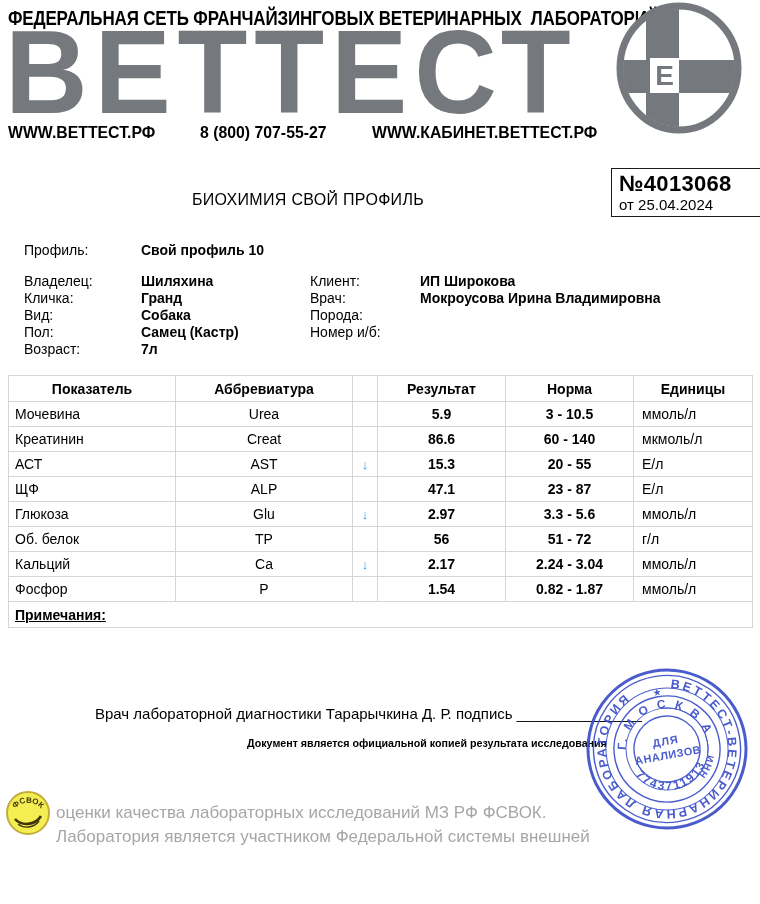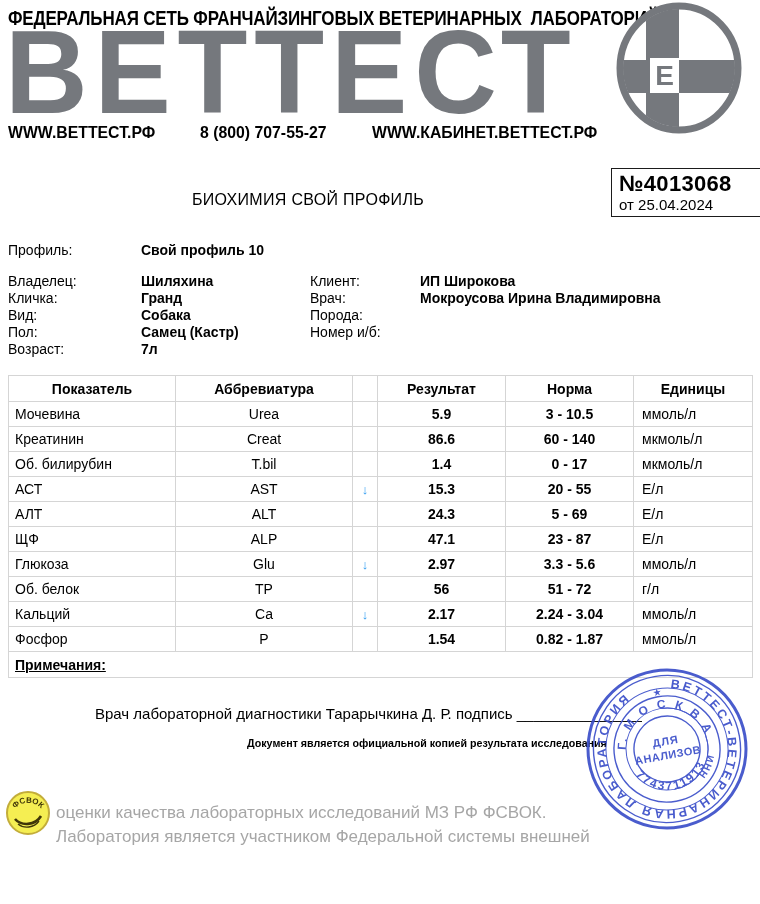--- a/index.html
+++ b/index.html
@@ -32,21 +32,21 @@
     font-size:16px; letter-spacing:0.3px;
   }
   .numbox {
     position:absolute; left:611px; top:168px; width:166px; height:49px;
     border:1.5px solid #1b1b1b; box-sizing:border-box; padding:2px 0 0 7px;
   }
   .numbox .num  { font-size:22px; font-weight:bold; line-height:25px; letter-spacing:0.3px; }
   .numbox .date { font-size:15px; line-height:18px; }
   
   .prow { position:absolute; left:0; width:760px; height:17px; font-size:14px; }
-  .plabel  { position:absolute; left:8px; }
+  .plabel  { position:absolute; left:24px; }
   .pvalue  { position:absolute; left:120px; font-weight:bold;margin-left:21px; }
   .plabel2 { position:absolute; left:310px; }
   .pvalue2 { position:absolute; left:420px; font-weight:bold; }
   
   .tbl-wrap { position:absolute; left:8px; top:375px; }
   table { border-collapse:collapse; table-layout:fixed; width:744px; font-size:14px;padding-left:48px; }
   th,td { border:1px solid #d5d5d5; padding:0; overflow:hidden; white-space:nowrap; }
   th { height:25px; font-weight:bold; text-align:center; }
   td { height:24px; }
   td.c-name  { text-align:left;  padding-left:6px; }
@@ -169,41 +169,25 @@
     </tr>
           <tr>
       <td class="c-name">Креатинин</td>
       <td class="c-abbr">Creat</td>
       <td class="c-flag"></td>
       <td class="c-res">86.6</td>
       <td class="c-norm">60 - 140</td>
       <td class="c-units">мкмоль/л</td>
     </tr>
           <tr>
-      <td class="c-name">Об. билирубин</td>
-      <td class="c-abbr">T.bil</td>
-      <td class="c-flag"></td>
-      <td class="c-res">1.4</td>
-      <td class="c-norm">0 - 17</td>
-      <td class="c-units">мкмоль/л</td>
-    </tr>
-          <tr>
       <td class="c-name">АСТ</td>
       <td class="c-abbr">AST</td>
       <td class="c-flag">↓</td>
       <td class="c-res">15.3</td>
       <td class="c-norm">20 - 55</td>
-      <td class="c-units">Е/л</td>
-    </tr>
-          <tr>
-      <td class="c-name">АЛТ</td>
-      <td class="c-abbr">ALT</td>
-      <td class="c-flag"></td>
-      <td class="c-res">24.3</td>
-      <td class="c-norm">5 - 69</td>
       <td class="c-units">Е/л</td>
     </tr>
           <tr>
       <td class="c-name">ЩФ</td>
       <td class="c-abbr">ALP</td>
       <td class="c-flag"></td>
       <td class="c-res">47.1</td>
       <td class="c-norm">23 - 87</td>
       <td class="c-units">Е/л</td>
     </tr>

